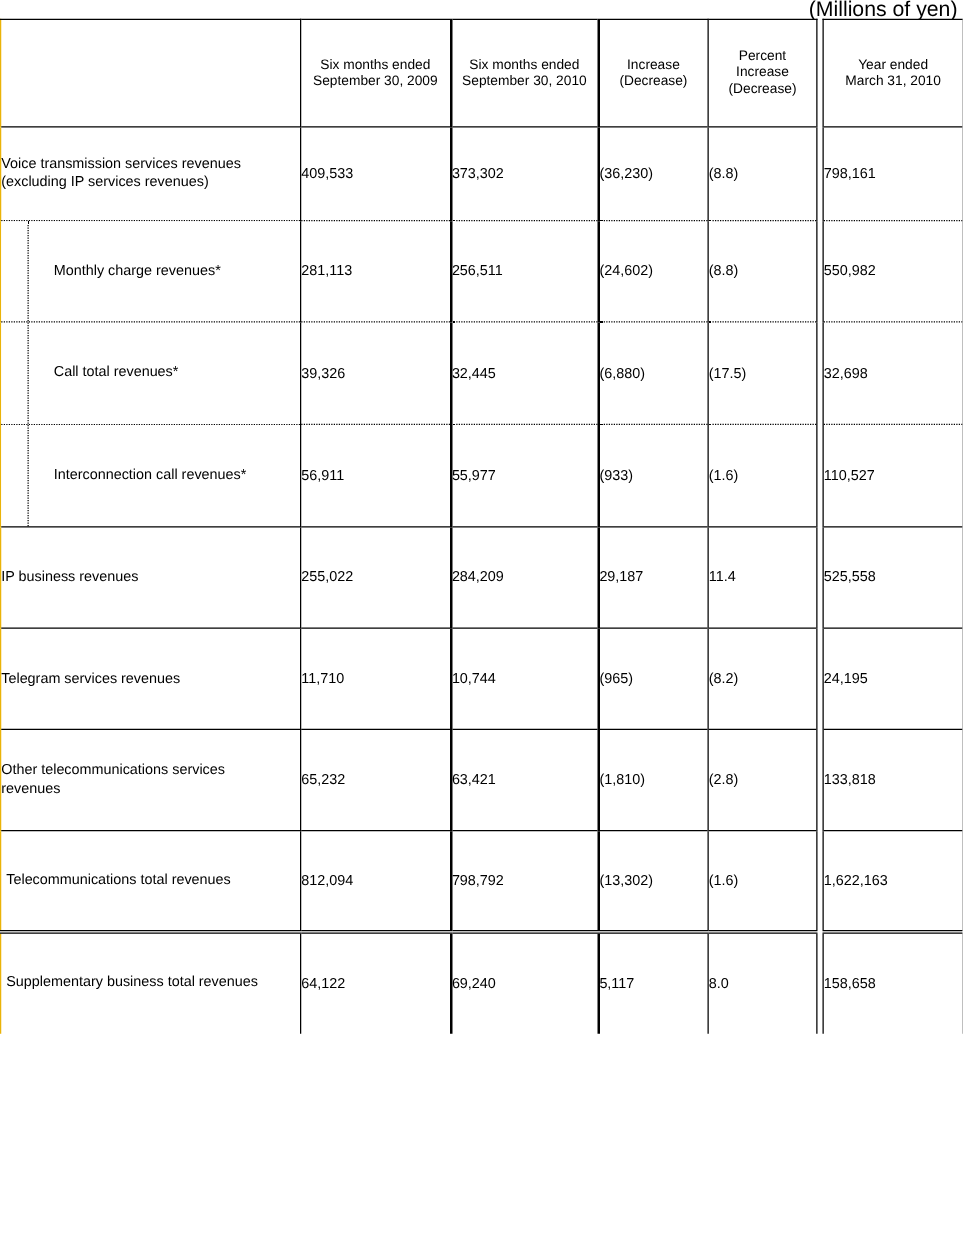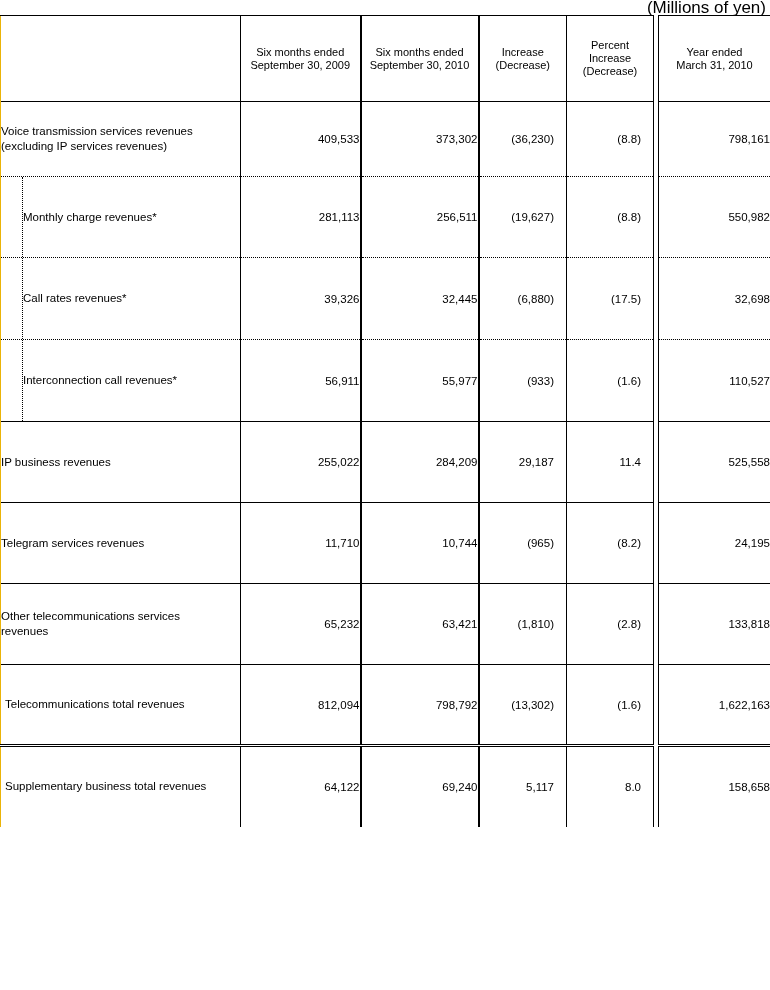--- a/index.html
+++ b/index.html
@@ -76,21 +76,20 @@
     border-right: 1px solid #000;
     padding-left: 18px;
     padding-right: 6px;
     text-align: left;
     line-height: 15px;
   }
   .lbl.flush { padding-left: 4px; margin-left: 20px; }
 
   
   .num {
-    text-align: right;
     padding-right: 14px;
     white-space: nowrap;
   }
   .num.narrow { padding-right: 12px; }
 
   
   .thick-l { border-left: 2px solid #000; }
   .thick-r { border-right: 2px solid #000; }
 
   
@@ -122,21 +121,21 @@
   tr.hdr > td.lbl { border-top: 1px solid #000; }
 
   
   tr.last > td { border-bottom: 1px solid #000; }
   tr.last > td.gapcell { border-bottom: none; }
   tr.last > td.thick-l { border-bottom: 2px solid #000; }
 
   
   .lbl.sub {
     position: relative;
-    padding-left: 22px;
+    padding-left: 42px;
   }
   .lbl.sub .bracket {
     position: absolute;
     left: 21px;
     top: 0;
     bottom: 0;
     border-left: 1px dotted #000;
   }
   .lbl.sub.first .bracket { top: 0; }
 
@@ -201,30 +200,30 @@
           <td class="cell num">798,161</td>
         </tr>
 
         <tr class="dotted" style="height:81px;">
           <td class="lbl sub first">
             <span class="bracket"></span>
             <span class="rowtext">Monthly charge revenues*</span>
           </td>
           <td class="cell num">281,113</td>
           <td class="cell num thick-l thick-r">256,511</td>
-          <td class="cell num narrow">(19,627)</td>
+          <td class="cell num narrow">(24,602)</td>
           <td class="cell num narrow">(8.8)</td>
           <td class="gapcell"></td>
           <td class="cell num">550,982</td>
         </tr>
 
         <tr class="dotted" style="height:82px;">
           <td class="lbl sub">
             <span class="bracket"></span>
-            <span class="rowtext">Call rates revenues*</span>
+            <span class="rowtext">Call total revenues*</span>
           </td>
           <td class="cell num">39,326</td>
           <td class="cell num thick-l thick-r">32,445</td>
           <td class="cell num narrow">(6,880)</td>
           <td class="cell num narrow">(17.5)</td>
           <td class="gapcell"></td>
           <td class="cell num">32,698</td>
         </tr>
 
         <tr class="dotted" style="height:82px;">

